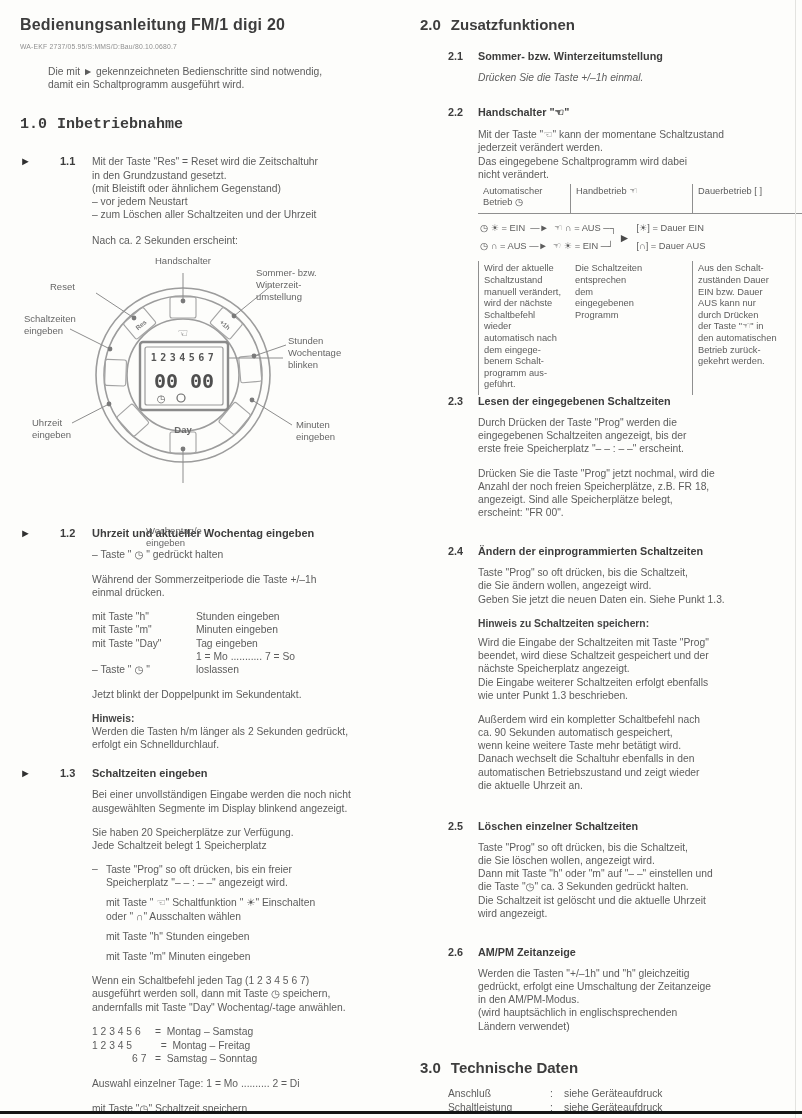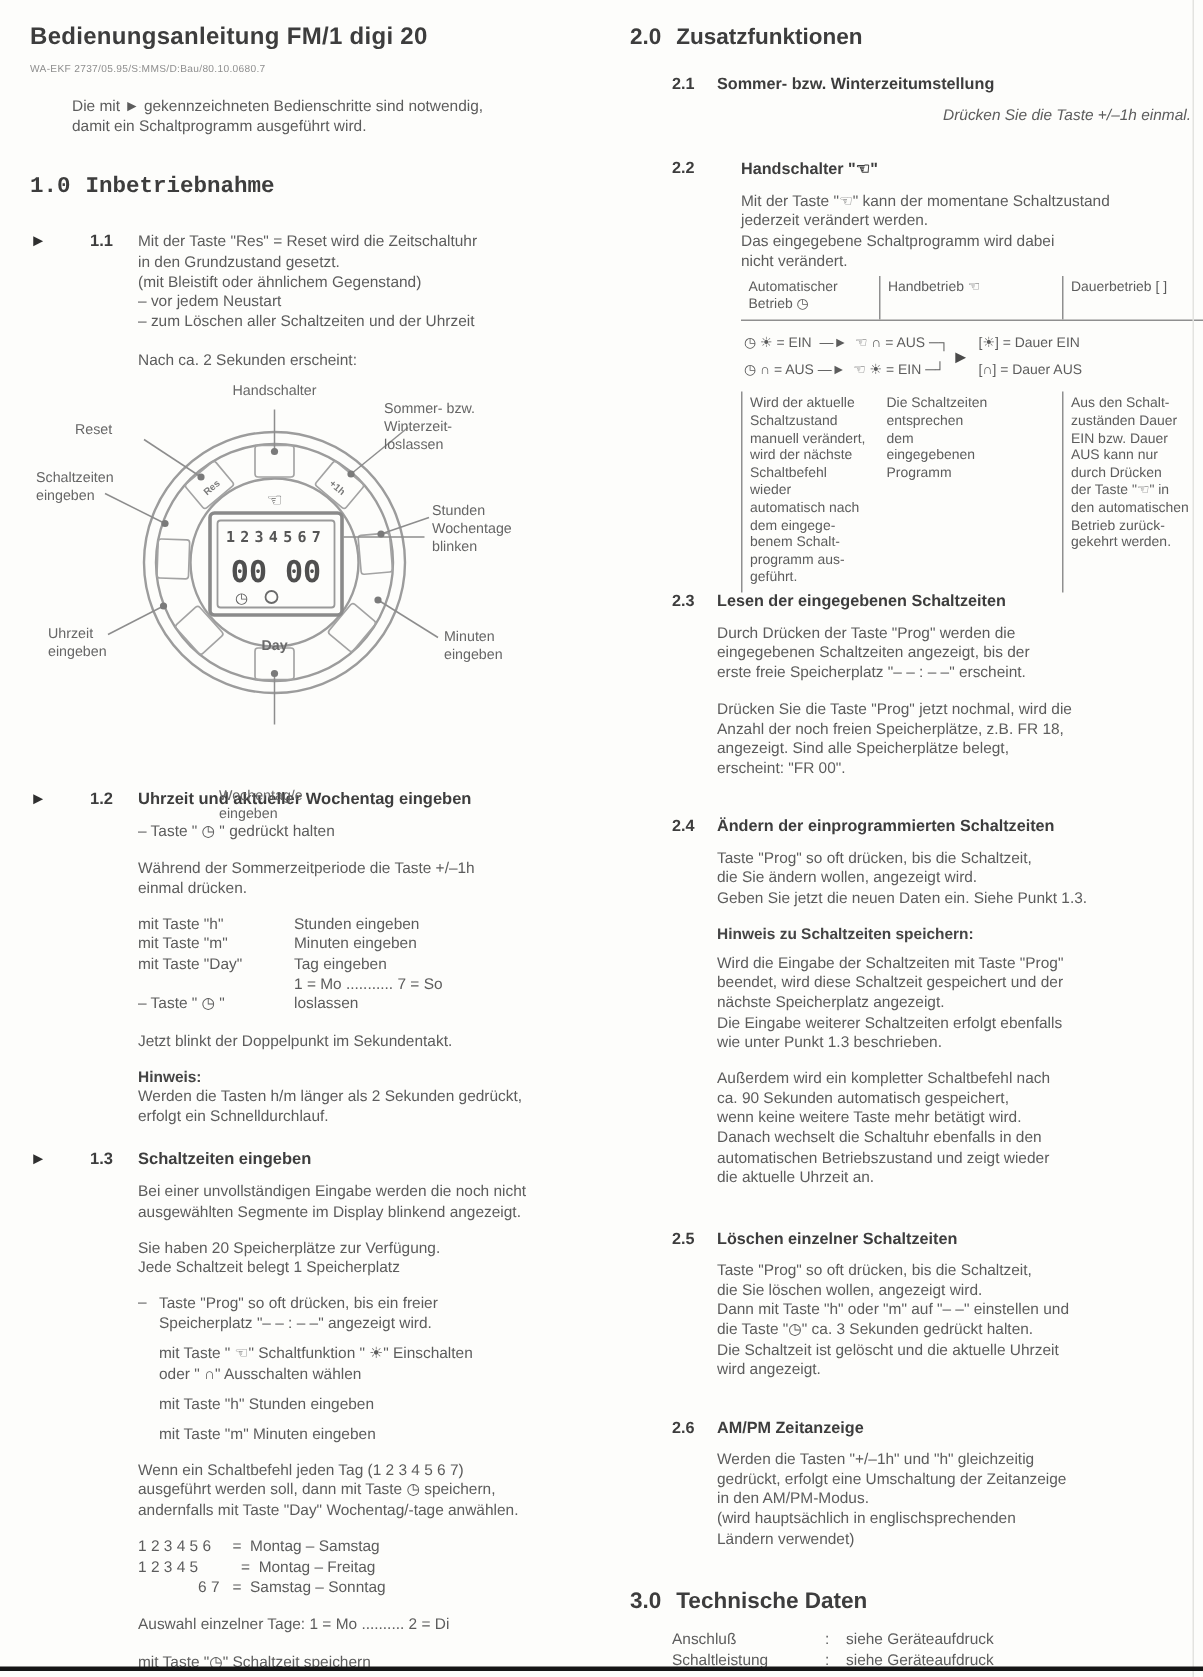--- a/index.html
+++ b/index.html
@@ -160,21 +160,21 @@
           <circle cx="90" cy="92" r="2.4"></circle>
         <circle cx="234" cy="99" r="2.4"></circle>
           <circle cx="89" cy="147" r="2.4"></circle>
         <circle cx="232" cy="143" r="2.4"></circle>
           <circle cx="163" cy="192" r="2.4"></circle>
       </g>
     </svg>
     <div class="dlabel" style="left:103px; top:-2px; width:120px; text-align:center;">Handschalter</div>
     <div class="dlabel" style="left:236px; top:10px;">Sommer- bzw.
 Winterzeit-
-loslassen</div>
+umstellung</div>
     <div class="dlabel" style="left:30px;  top:24px;">Reset</div>
     <div class="dlabel" style="left:4px;   top:56px;">Schaltzeiten
 eingeben</div>
     <div class="dlabel" style="left:268px; top:78px;">Stunden
 Wochentage
 blinken</div>
     <div class="dlabel" style="left:12px;  top:160px;">Uhrzeit
 eingeben</div>
     <div class="dlabel" style="left:276px; top:162px;">Minuten
 eingeben</div>
@@ -243,25 +243,25 @@
 <div class="col-right">
 
   <div>
     <span class="big-head big-num">2.0</span><span class="big-head">Zusatzfunktionen</span>
   </div>
 
   <div class="rsub" style="margin-top:16px; margin-left:28px;">
     <span class="rnum">2.1</span>
     <div>
       <div class="rtitle">Sommer- bzw. Winterzeitumstellung</div>
-      <div class="txt" style="font-style:italic;text-align:right;">Drücken Sie die Taste +/–1h einmal.</div>
-    </div>
-  </div>
-
-  <div class="rsub" style="margin-top:22px; margin-left:28px;gap:16px;">
+      <div class="txt" style="font-style:italic;">Drücken Sie die Taste +/–1h einmal.</div>
+    </div>
+  </div>
+
+  <div class="rsub" style="margin-top:22px; margin-left:28px;">
     <span class="rnum">2.2</span>
     <div>
       <div class="rtitle">Handschalter "☜"</div>
       <div class="txt">Mit der Taste "☜" kann der momentane Schaltzustand
 jederzeit verändert werden.
 Das eingegebene Schaltprogramm wird dabei
 nicht verändert.</div>
 
       <div class="swtable">
         <div class="swrow swhead">

